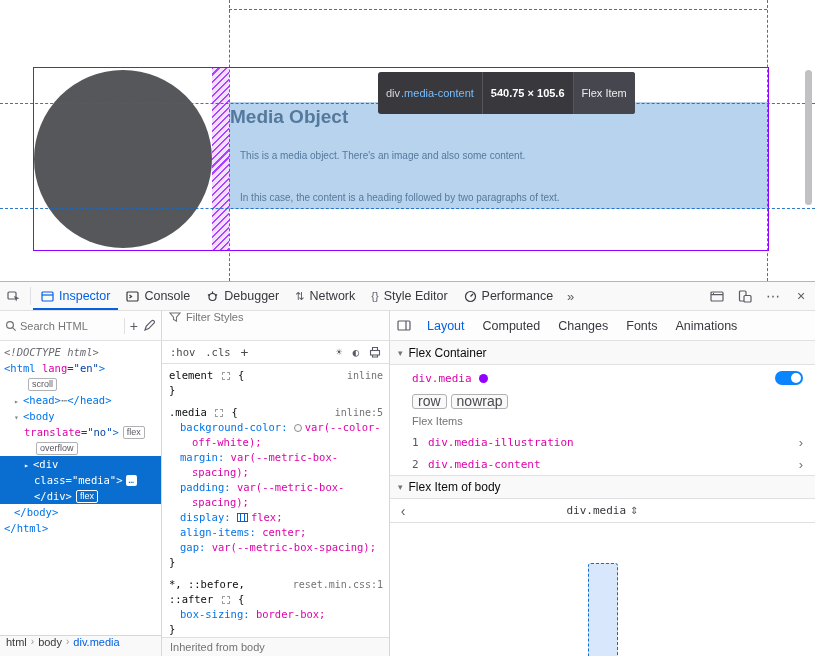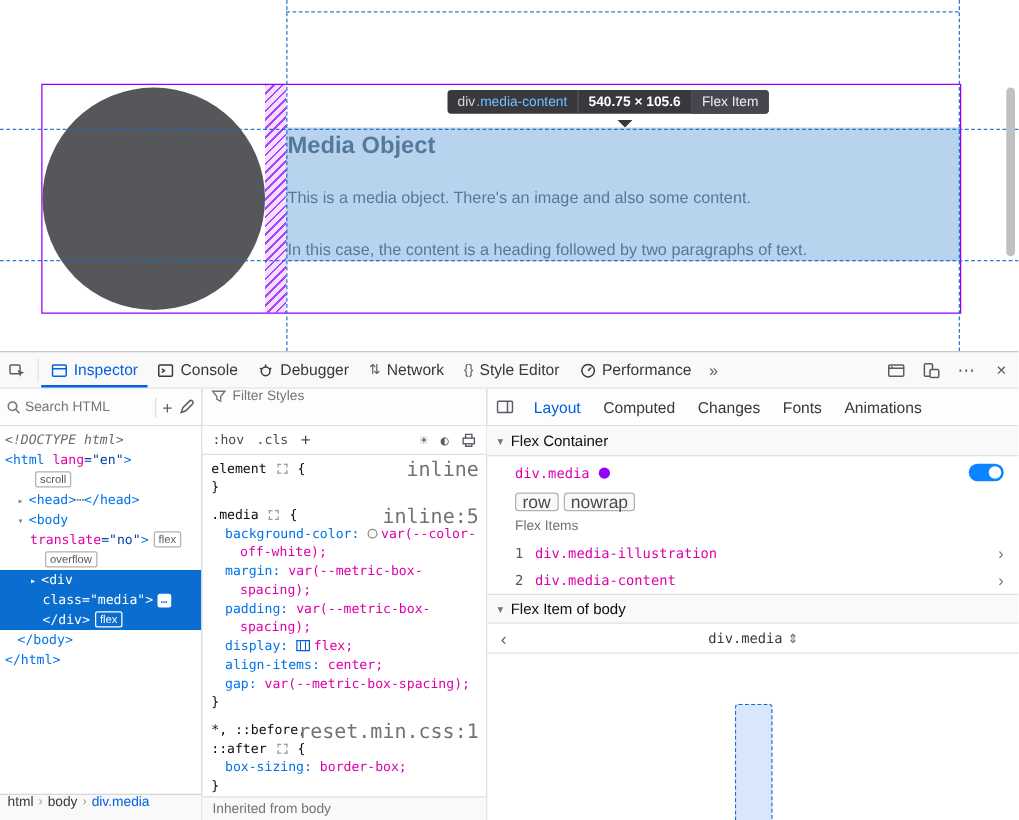--- a/index.html
+++ b/index.html
@@ -3,31 +3,31 @@
 <meta charset="utf-8">
 <style>
   *{box-sizing:border-box;margin:0;padding:0}
   html,body{width:815px;height:656px}
   body{font-family:"Liberation Sans",sans-serif;background:#fff}
   .screen{position:relative;width:815px;height:656px;overflow:hidden;background:#fff}
 
   
   .viewport{position:absolute;left:0;top:0;width:815px;height:281px;background:#fff;overflow:hidden}
   .vp-heading{position:absolute;left:230px;top:106px;font-size:19px;font-weight:bold;color:#566472}
-  .vp-p{position:absolute;left:230px;width:535px;font-size:13px;color:#566472}
+  .vp-p{position:absolute;left:240px;width:535px;font-size:10px;color:#566472}
   .vp-p1{top:150px}.vp-p2{top:192px}
   .media-box{position:absolute;left:33px;top:67px;width:736px;height:184px;border:1px solid #9400ff}
   .vp-circle{position:absolute;left:0;top:2px;width:178px;height:178px;border-radius:50%;background:#56575a}
   .gap-hatch{position:absolute;left:178px;top:0;width:17px;height:100%;
     background:repeating-linear-gradient(315deg,rgba(148,0,255,.75) 0 1.5px,rgba(148,0,255,.12) 1.5px 5px)}
   .content-fill{position:absolute;left:195px;top:34px;width:539px;height:107px;background:rgba(84,151,214,.42)}
   .guide{position:absolute;pointer-events:none}
   .guide.v{width:0;border-left:1px dashed rgba(22,105,196,.9)}
   .guide.h{height:0;border-top:1px dashed rgba(22,105,196,.9)}
-  .infobar{position:absolute;left:358px;top:72px;height:19px;display:flex;align-items:stretch;background:#38383d;
+  .infobar{position:absolute;left:378px;top:72px;height:42px;display:flex;align-items:stretch;background:#38383d;
     border-radius:3px;color:#fff;font-size:11px;z-index:5}
   .infobar>div{display:flex;align-items:center;padding:0 8px;gap:1px}
   .ib-tag{color:#d7d7db}.ib-class{color:#75bfff}
   .ib-dims{font-weight:bold;border-left:1px solid #55555c;border-right:1px solid #55555c}
   .ib-badge{background:#46464e;color:#ececf0;border-radius:0 3px 3px 0}
   .ib-arrow{position:absolute;left:494px;top:96px;width:0;height:0;border:6px solid transparent;border-top:6px solid #38383d;border-bottom:none;z-index:5}
   .vp-scroll{position:absolute;right:3px;top:70px;width:7px;height:135px;border-radius:4px;background:#c1c1c4}
 
   
   .devtools{position:absolute;left:0;top:281px;width:815px;height:375px;display:flex;flex-direction:column;
@@ -77,21 +77,21 @@
 
   
   .col-rules{width:228px;min-width:228px;border-right:1px solid #d7d7db;display:flex;flex-direction:column;
     font-family:"DejaVu Sans Mono","Liberation Mono",monospace;font-size:10.5px;color:#0c0c0d}
   .rules-toolbar{height:23px;min-height:23px;border-bottom:1px solid #e0e0e2;background:#fff;display:flex;align-items:center;
     gap:10px;padding:0 8px;color:#4a4a4f}
   .rt-spacer{flex:1}
   .rules-list{flex:1;overflow:hidden;padding-top:4px;line-height:15px}
   .rule{margin-bottom:7px}
   .rline{position:relative;padding:0 7px}
-  .rule-link{position:absolute;right:6px;top:0;color:#737373;font-size:16px}
+  .rule-link{position:absolute;right:6px;top:0;color:#737373;font-size:10px}
   .selhl{display:inline-block;width:8px;height:8px;border:1px dashed #9a9aa0;margin:0 2px;vertical-align:-1px}
   .decl{padding-left:30px;text-indent:-12px}
   .pname{color:#0074e8}.pval{color:#dd00a9}
   .swatch{display:inline-block;width:8px;height:8px;border-radius:50%;background:#fbfaf5;border:1px solid #8e8e93;vertical-align:-1px;margin-right:3px}
   .flexicon{display:inline-block;width:11px;height:9px;border:1px solid #0a5fd0;vertical-align:-1px;margin-right:3px;
     background:linear-gradient(90deg,transparent 0 2px,#0a5fd0 2px 3px,transparent 3px 6px,#0a5fd0 6px 7px,transparent 7px)}
   .rules-footer{height:19px;min-height:19px;border-top:1px solid #e0e0e2;background:#f9f9fa;display:flex;align-items:center;
     padding:0 8px;font-family:"Liberation Sans",sans-serif;font-size:11px;color:#737373}
 
   

